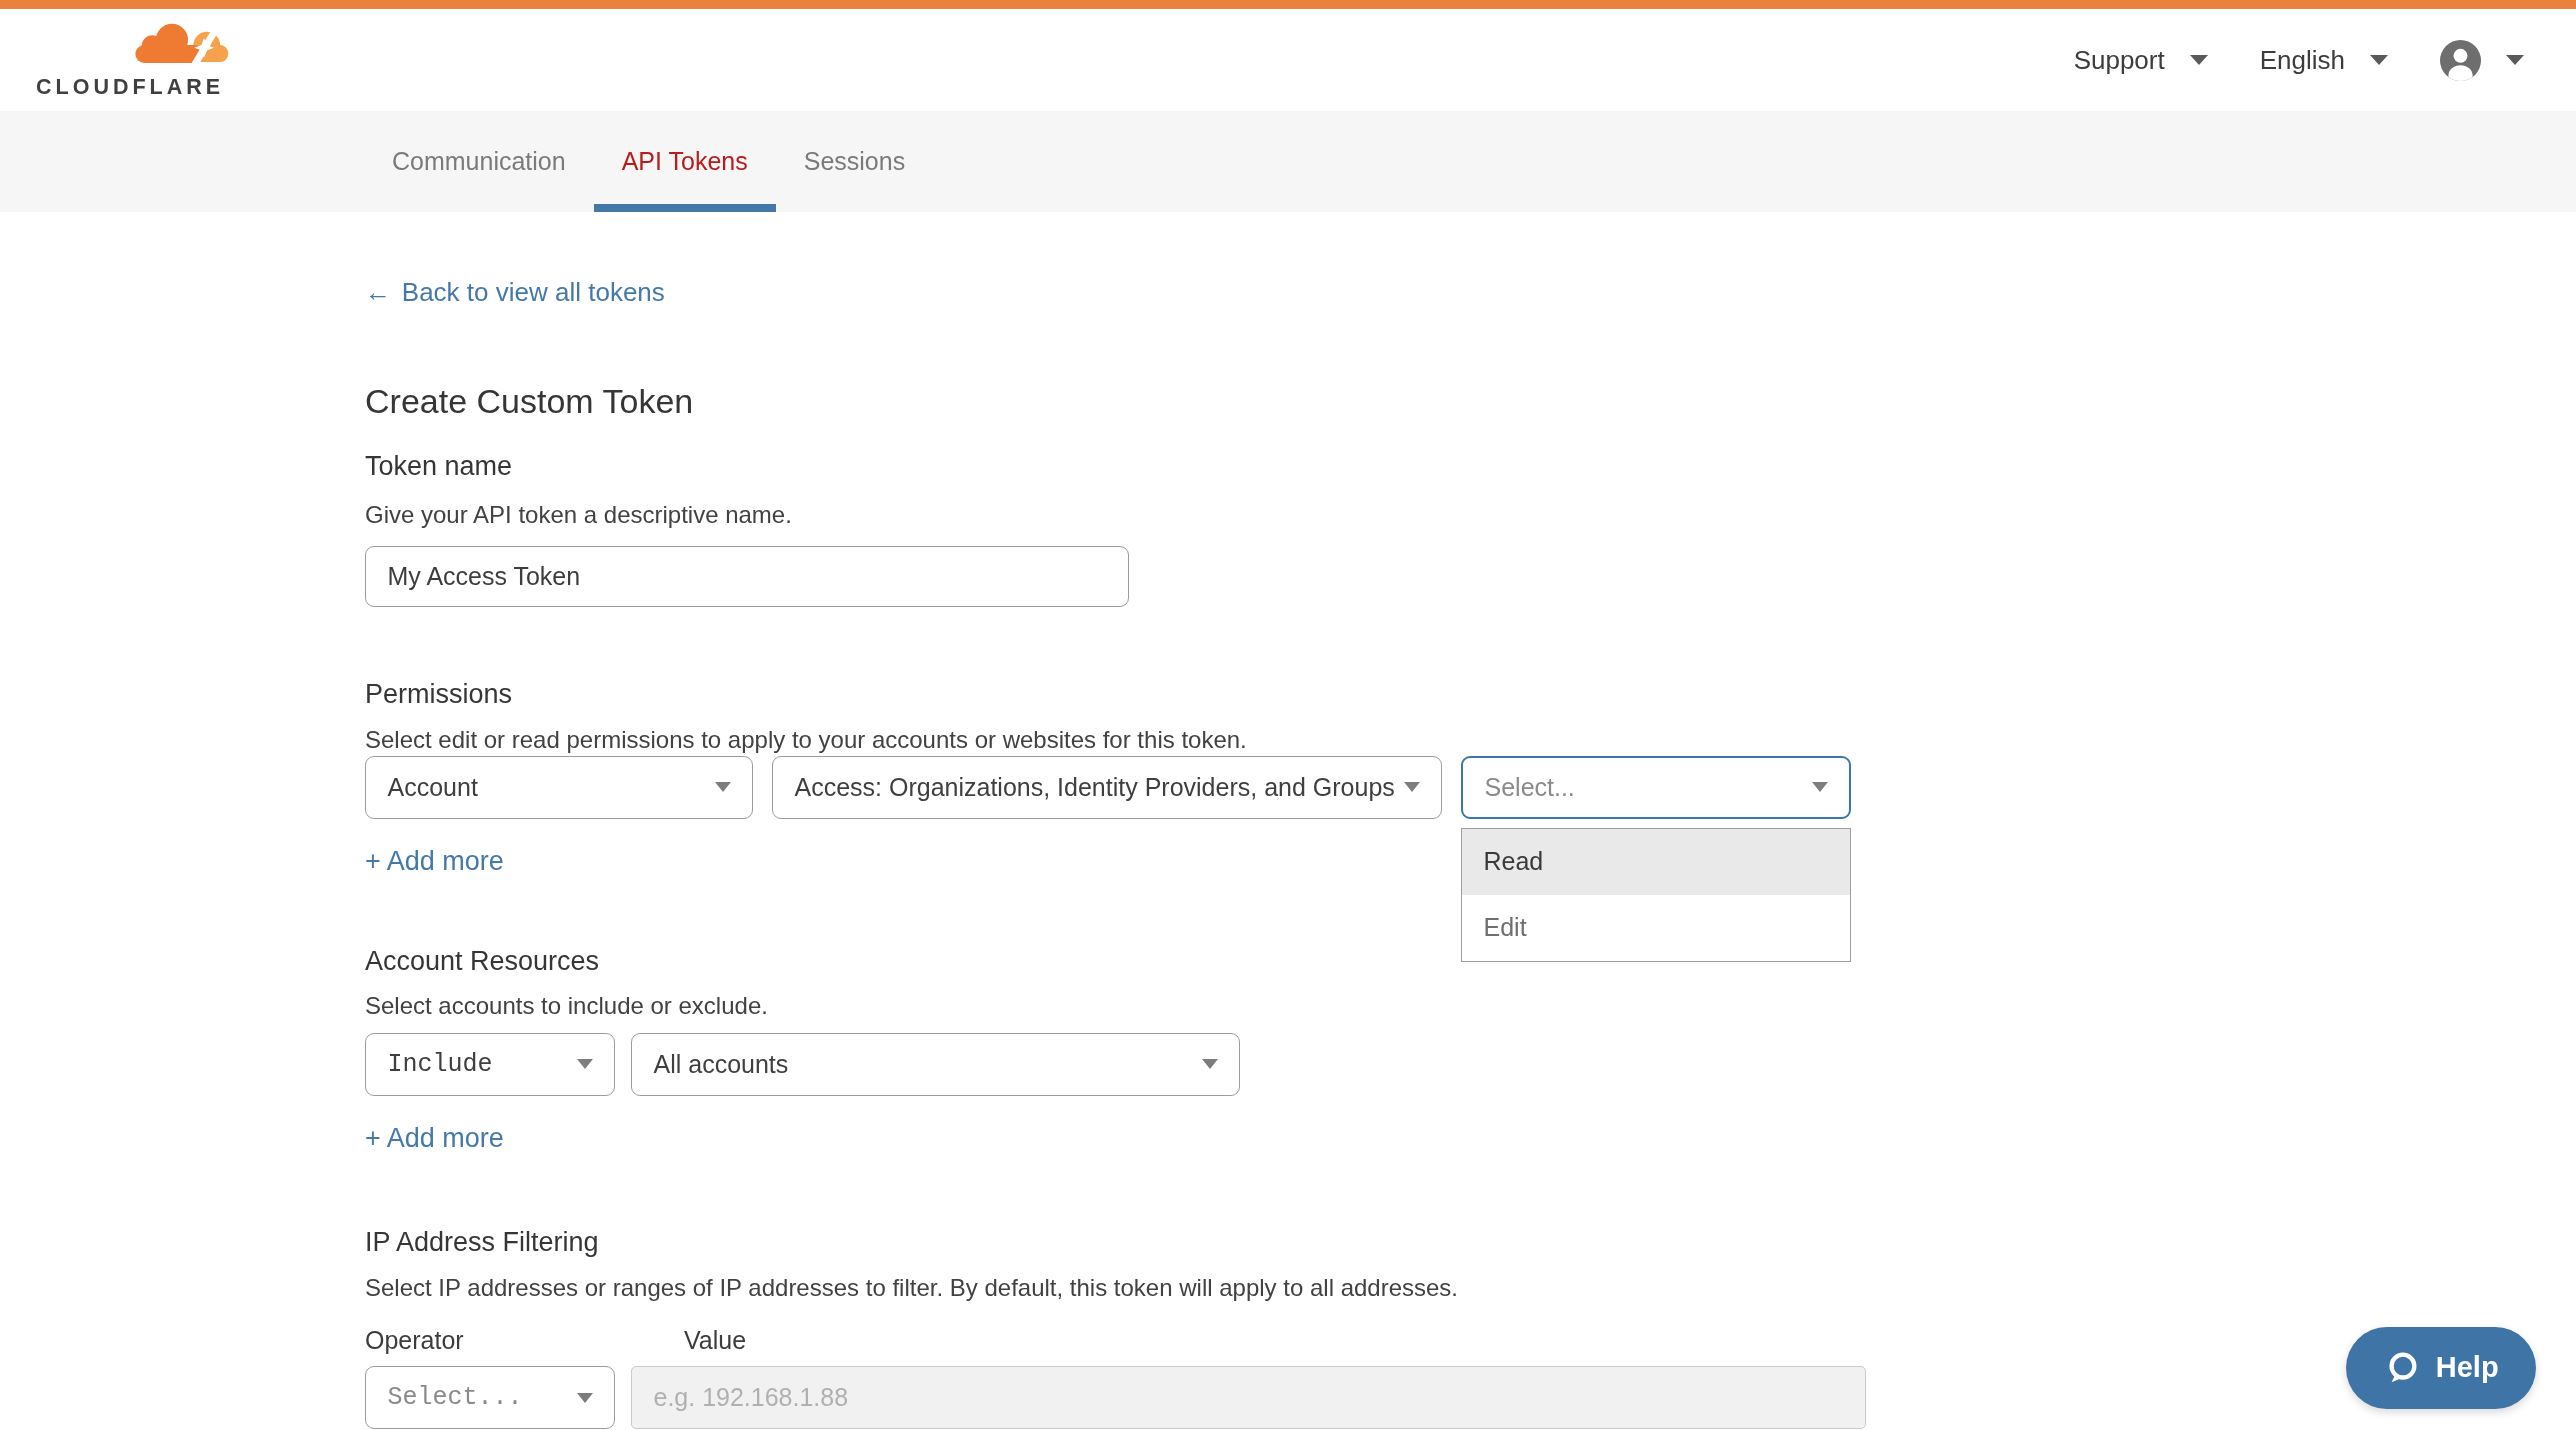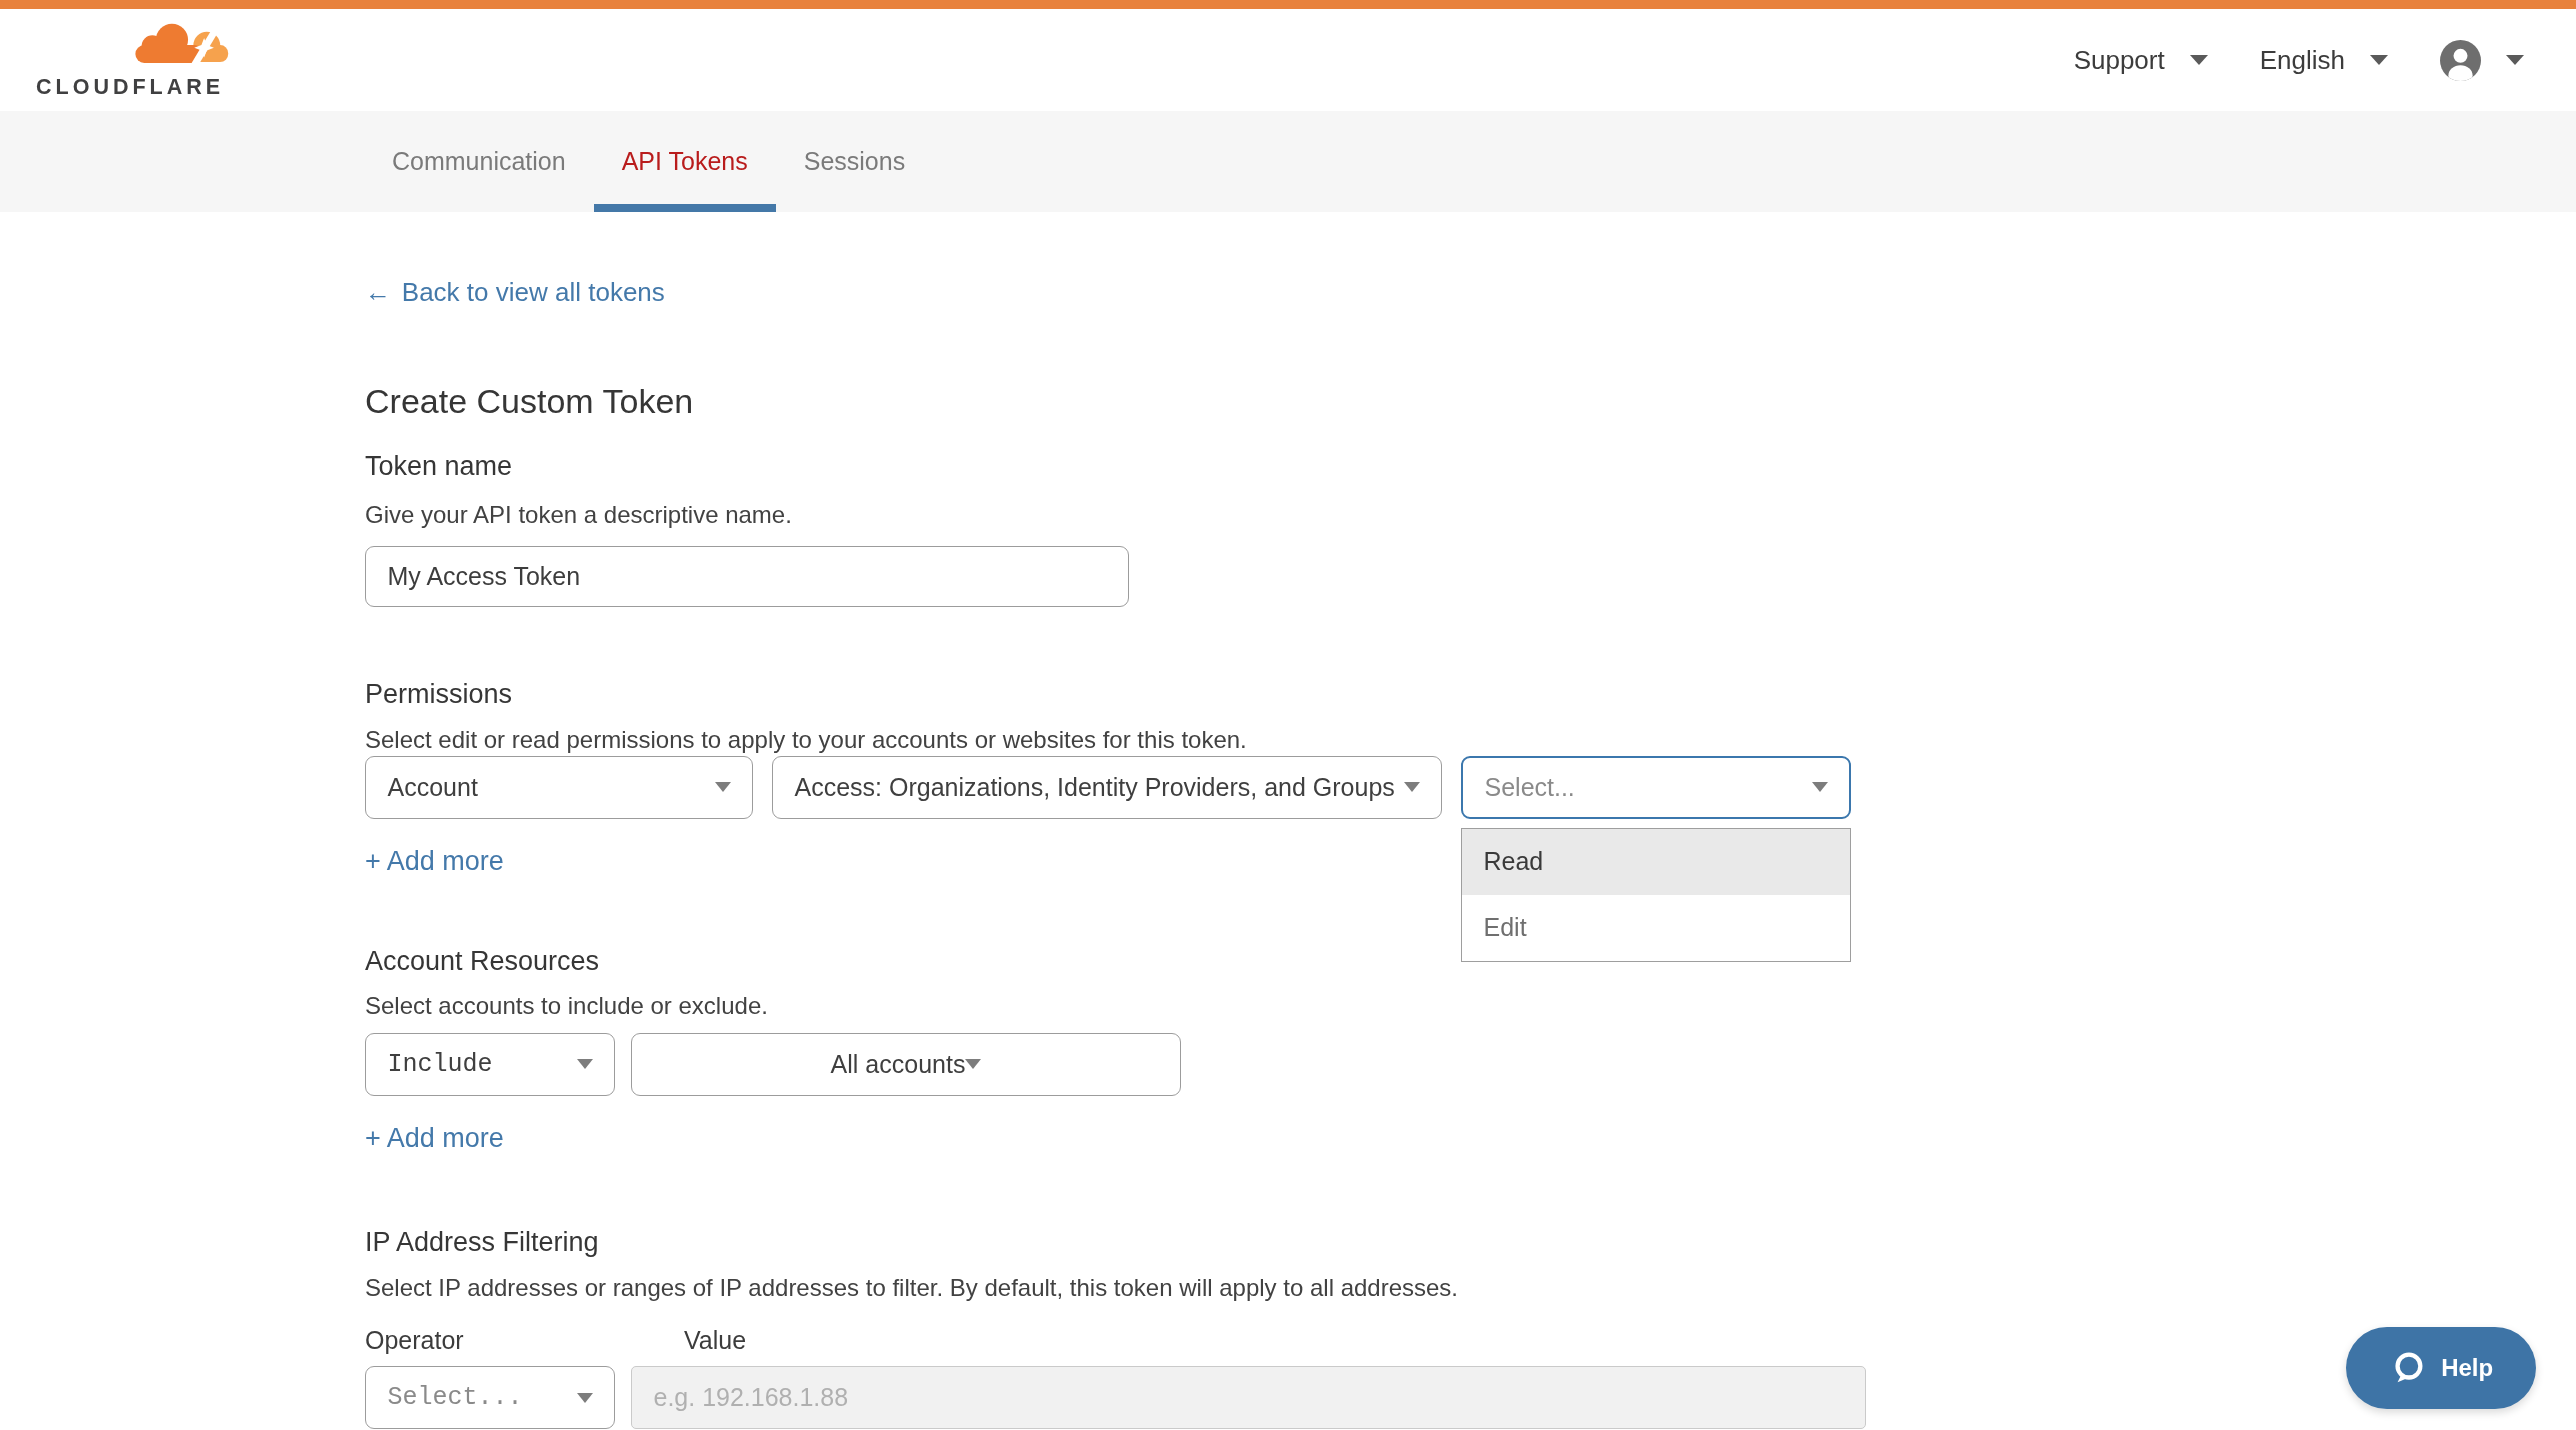--- a/index.html
+++ b/index.html
@@ -49,21 +49,21 @@
   .select { height:63px; border:1.8px solid #9c9c9c; border-radius:9px; background:#fff;
     display:flex; align-items:center; justify-content:space-between; padding:0 21.5px;
     font-size:25px; color:#3f3f3f; cursor:pointer; }
   .select .caret { border-top-color:#7d7d7d; border-left-width:8px; border-right-width:8px; border-top-width:10px; }
   .select.placeholder { color:#8a8a8a; }
   .select.focused { border:2.7px solid #3b77ad; }
   .w-scope { width:388px; }
   .w-resource { width:670px; }
   .w-access { width:390px; }
   .w-mode { width:250px;font-family:Liberation Mono, monospace; }
-  .w-target { width:550px;justify-content:center; }
+  .w-target { width:609px; }
 
   .select-wrap { position:relative; }
   .menu { position:absolute; top:72px; left:0; width:390px; background:#ffffff;
     border:1.8px solid #9e9e9e; z-index:5; }
   .menu-item { height:66px; display:flex; align-items:center; padding:0 21.5px;
     font-size:25px; color:#6f6f6f; cursor:pointer; background:#fff; }
   .menu-item.highlighted { background:#e9e9e9; color:#3a3a3a; }
 
   .add-more { display:inline-block; margin-top:25px; font-size:27px; color:#4479aa;
     cursor:pointer; line-height:34px; }
@@ -78,21 +78,21 @@
   .row-tight { margin-top:10.8px; gap:16px; }
   .value-input { width:1235px; height:63px; border:1.8px solid #cacaca; border-radius:5px;
     background:#f1f1f1; padding:0 21.5px; font-size:25px; color:#9a9a9a; outline:none;
     font-family:"Liberation Sans","DejaVu Sans",sans-serif; }
   .value-input::placeholder { color:#b0b0b0; }
 
   
   .help-btn { position:fixed; right:40px; bottom:21.5px; width:190px; height:82px;
     background:#3e74a6; border-radius:41px; display:flex; align-items:center;
     justify-content:center; gap:14.4px; cursor:pointer; box-shadow:0 3.6px 9px rgba(0,0,0,0.15); }
-  .help-label { color:#ffffff; font-size:24px; font-weight:700; }
+  .help-label { color:#ffffff; font-size:29px; font-weight:700; }
 </style>
 </head>
 <body>
 
 <div class="topbar"></div>
 
 <div class="header">
   <div class="logo">
     <svg class="logo-cloud" viewBox="0 0 116 56">
       <circle cx="88" cy="27" r="15" fill="#f6a24d"></circle>

